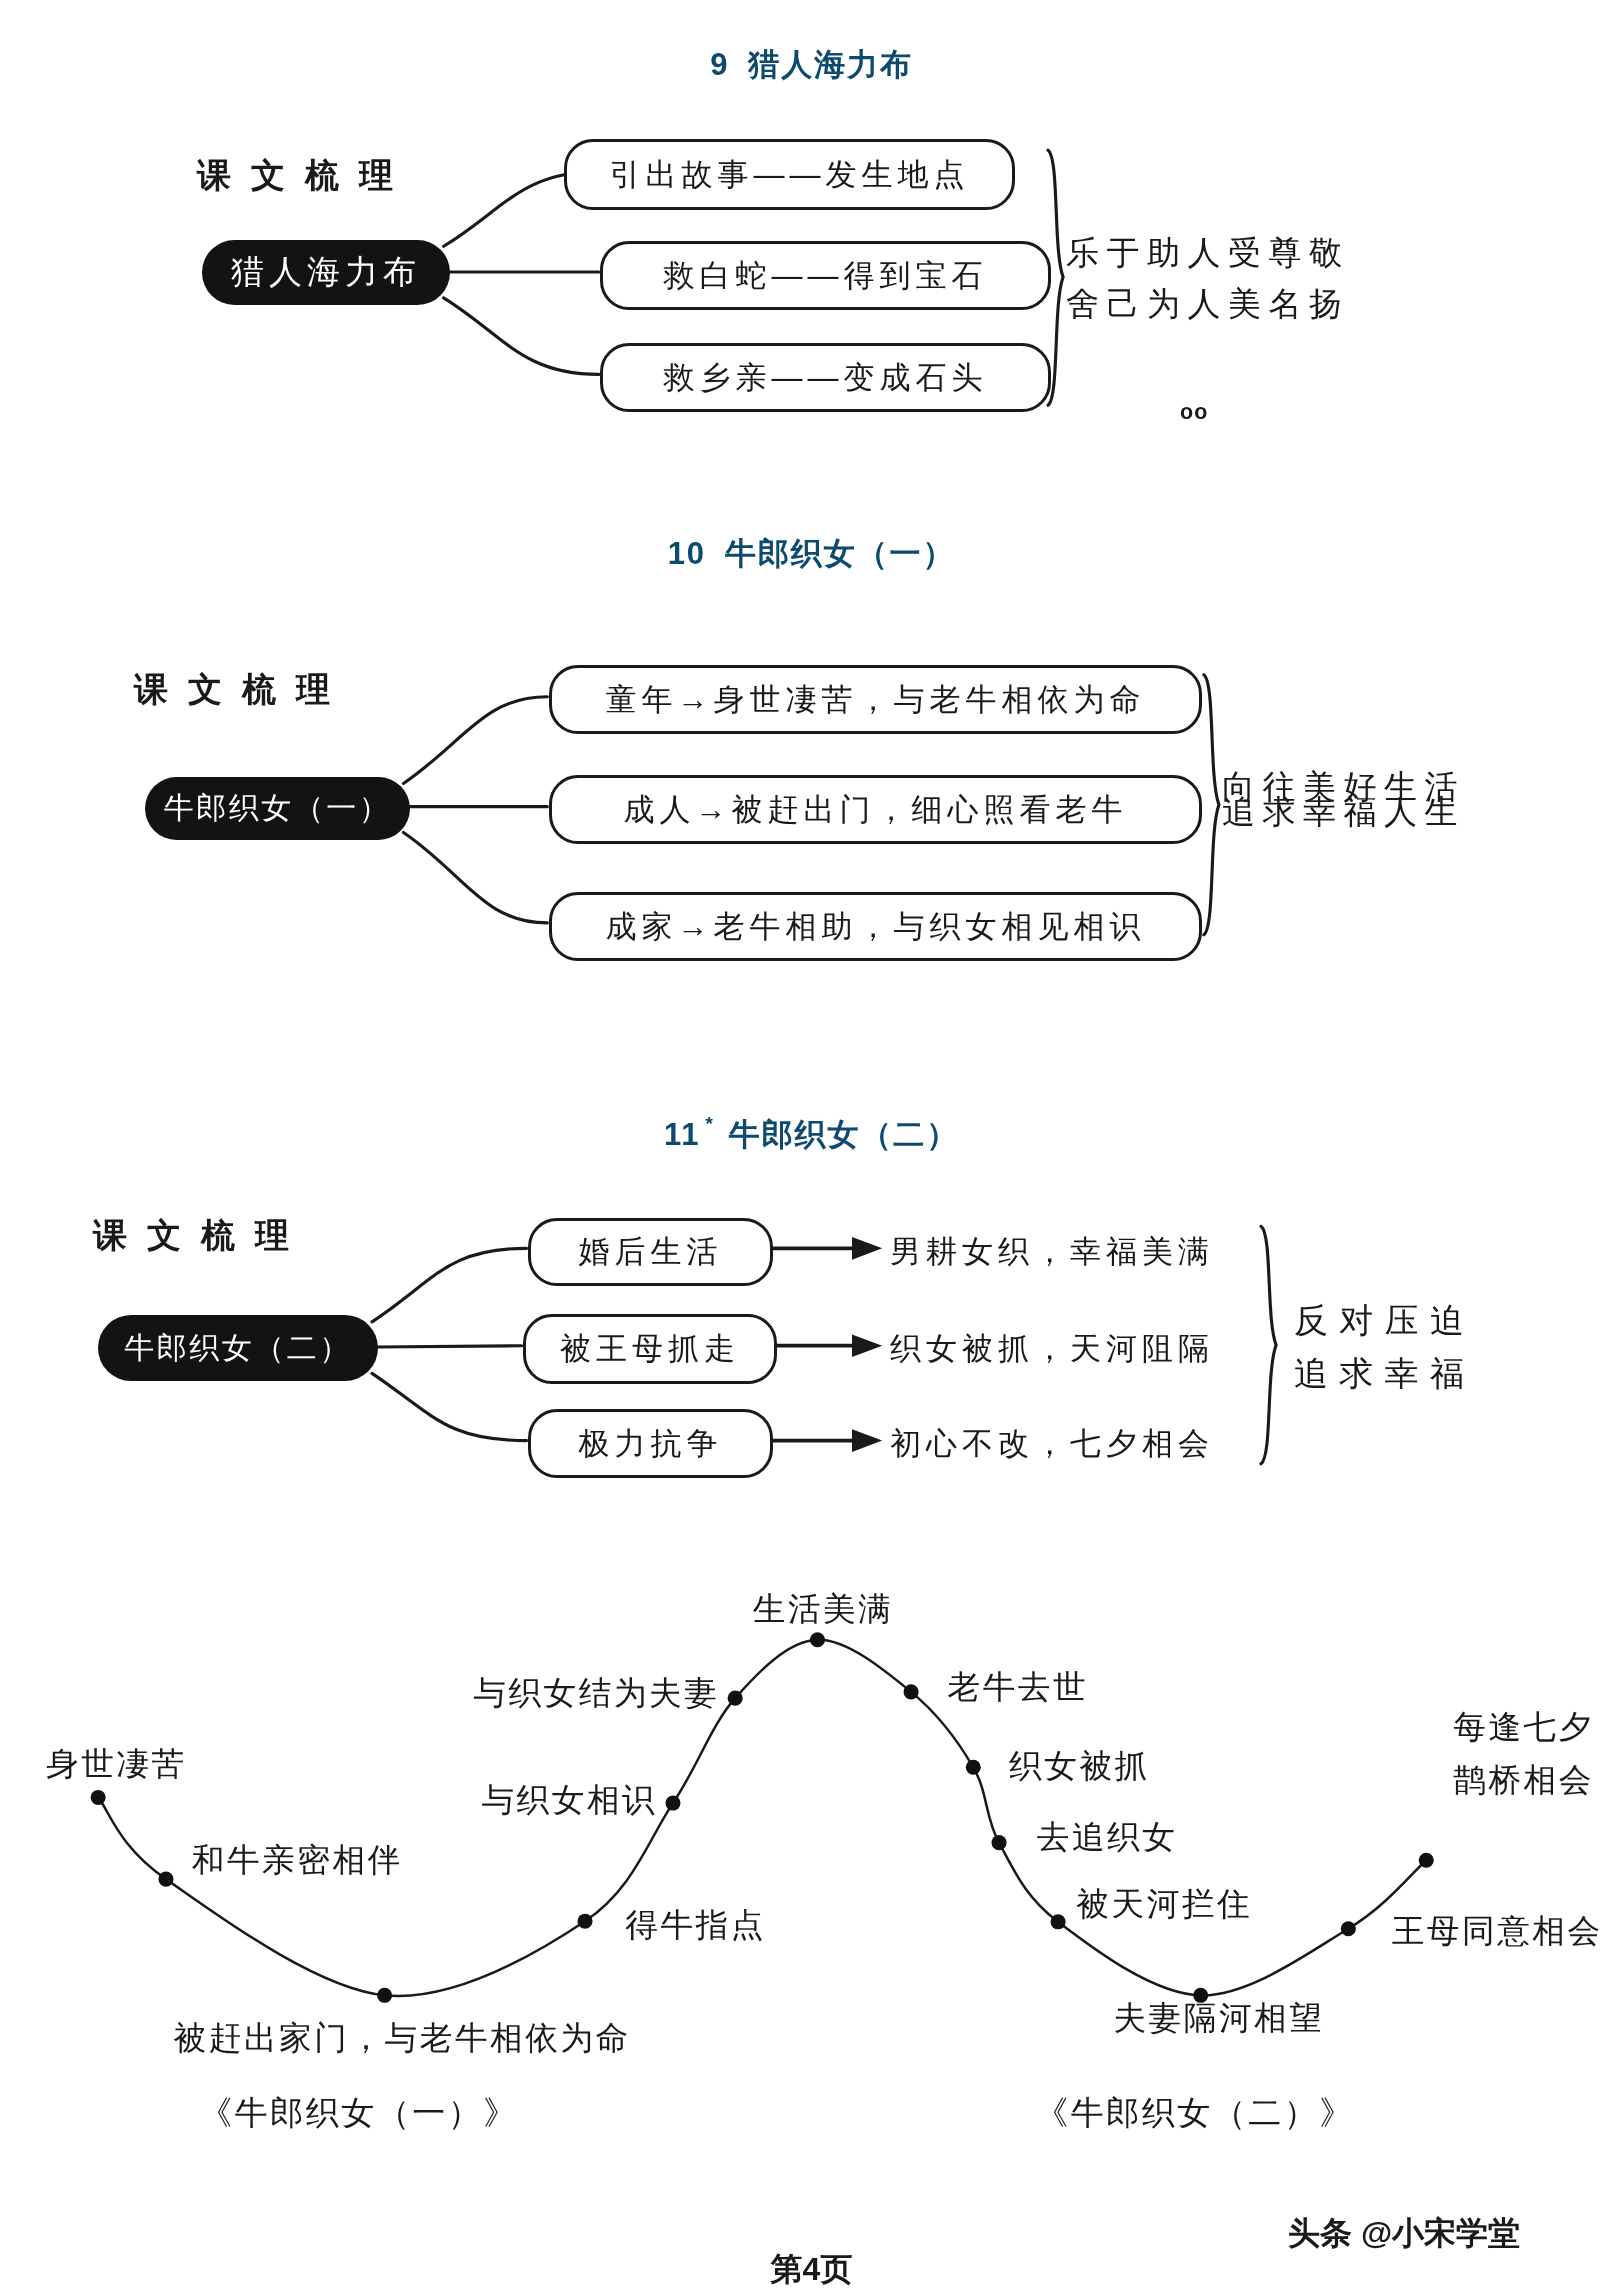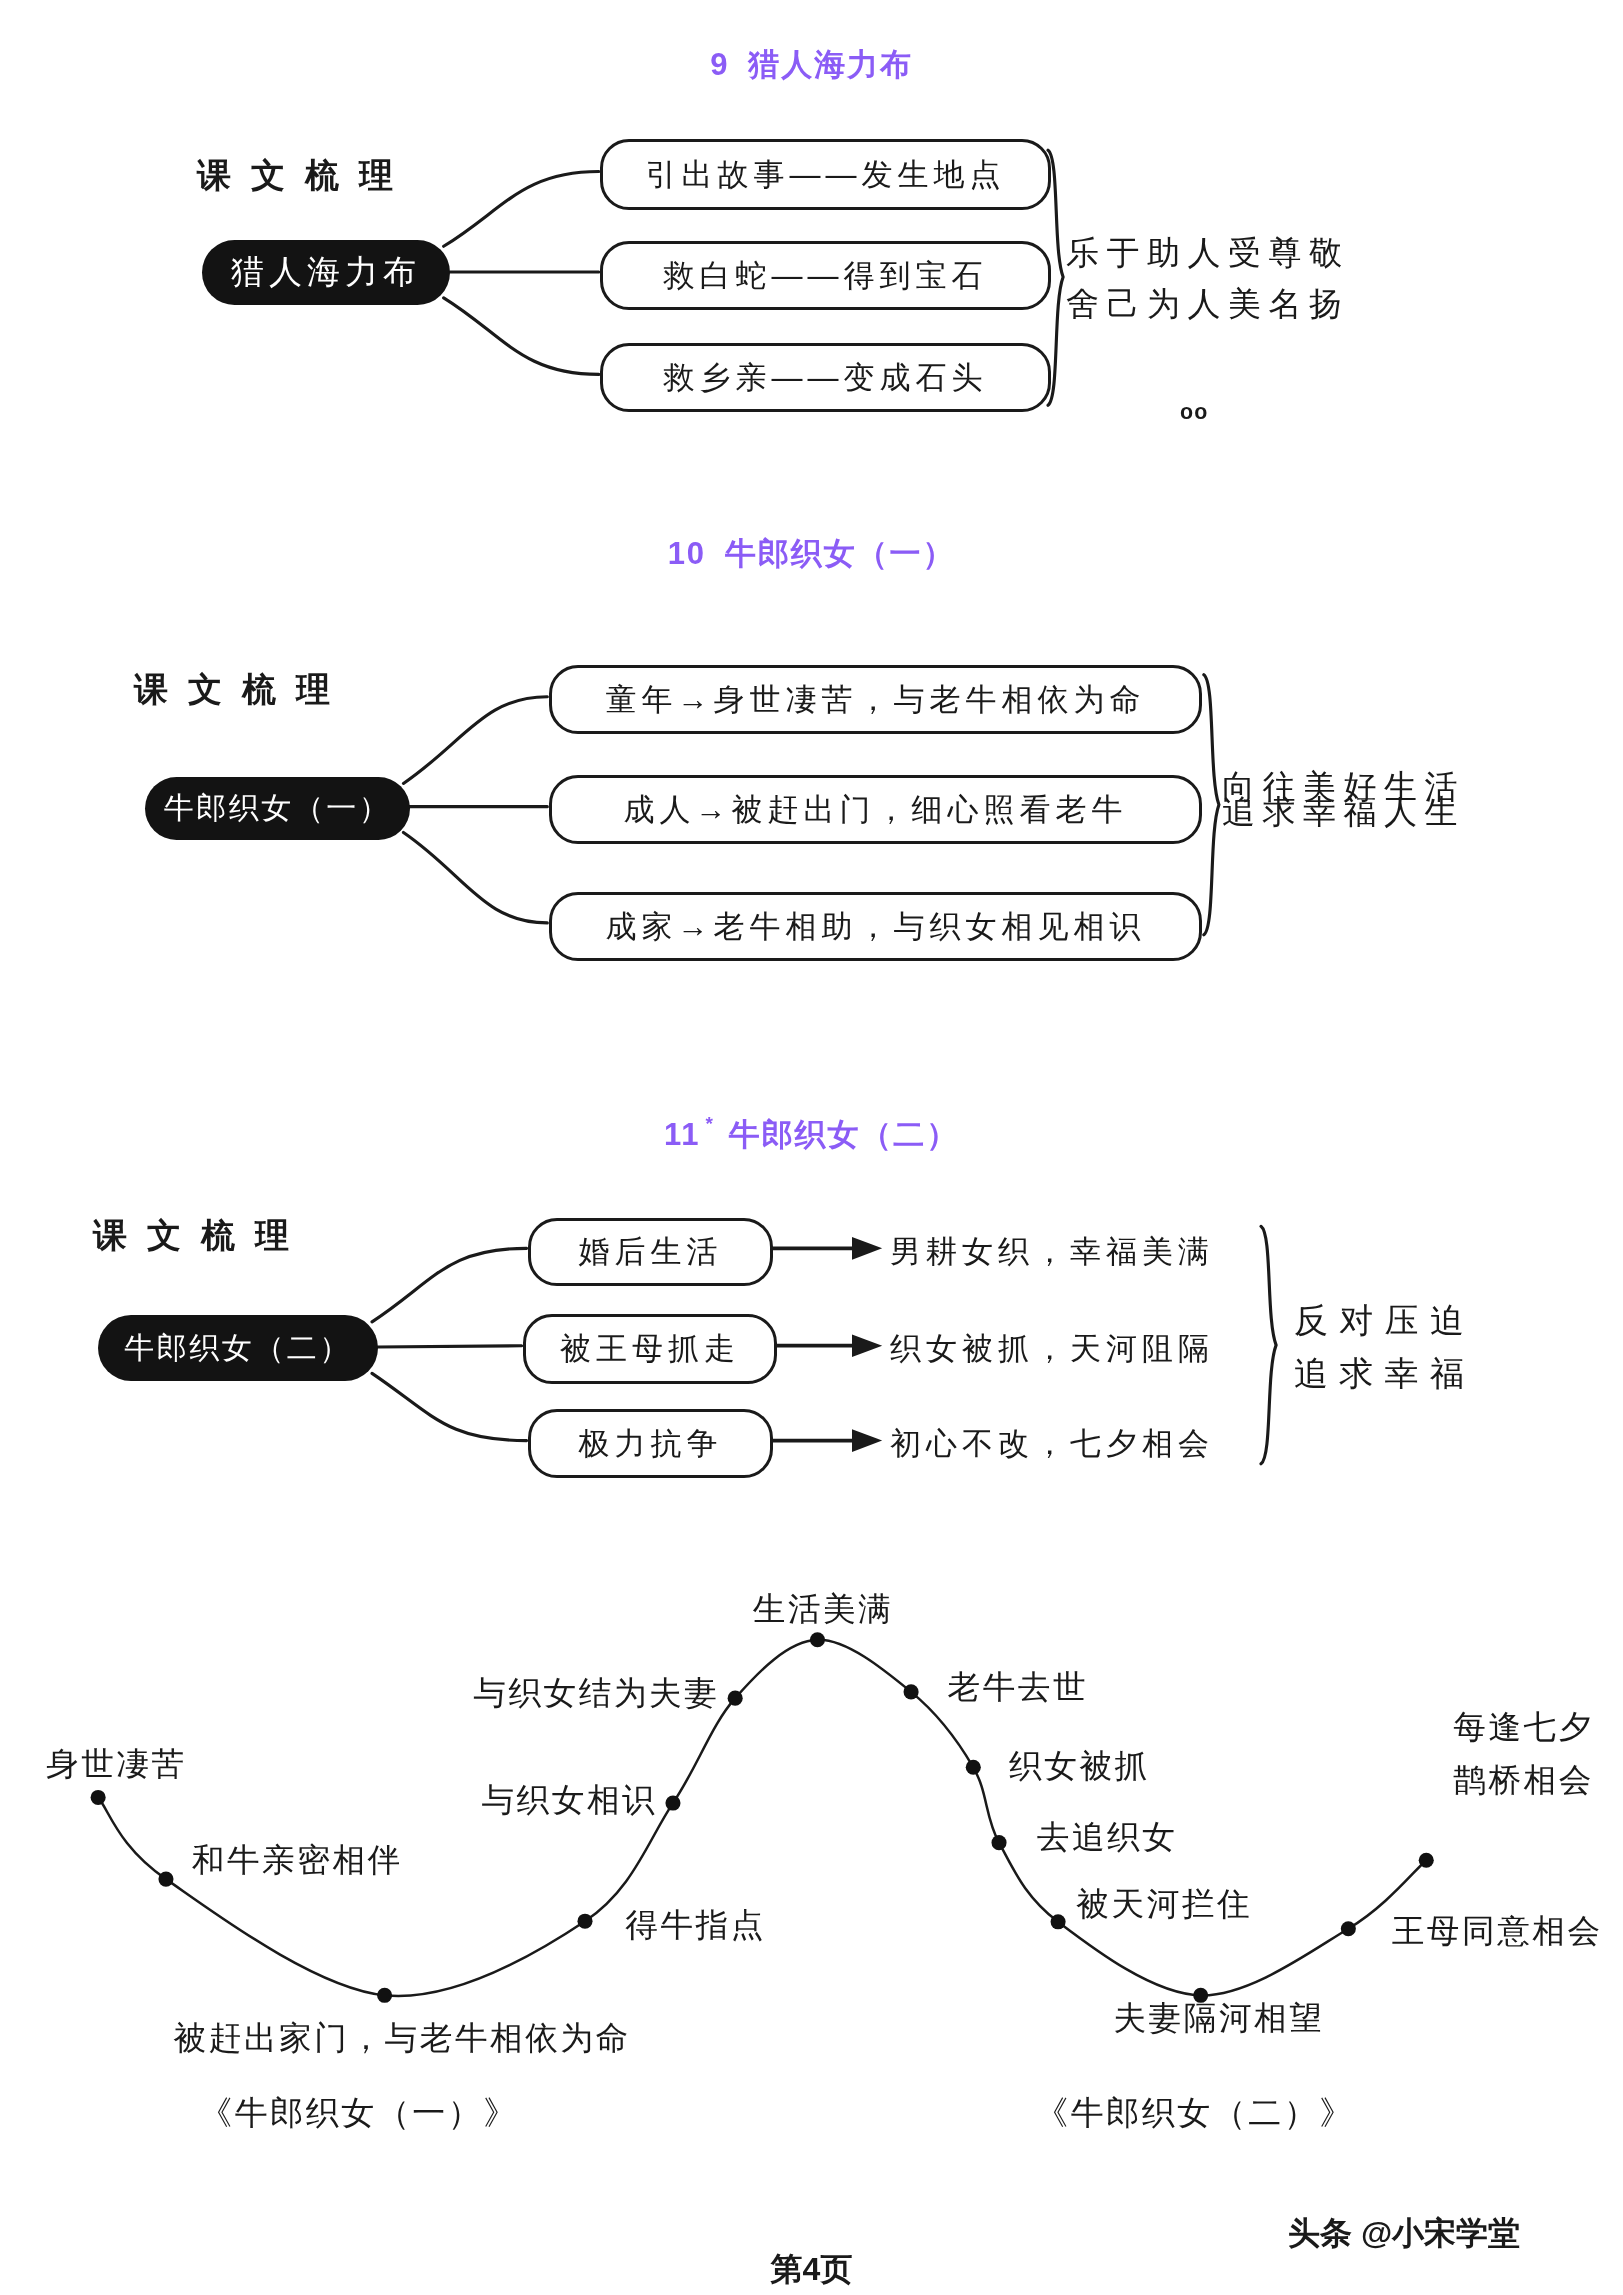--- a/index.html
+++ b/index.html
@@ -12,21 +12,21 @@
   .connector { fill:none; stroke:#1a1a1a; stroke-width:5px; stroke-linecap:round; }
   .brace     { fill:none; stroke:#1a1a1a; stroke-width:5px; stroke-linecap:round; }
   .arrow-line{ stroke:#1a1a1a; stroke-width:6px; }
   .arrow-head{ fill:#1a1a1a; }
   .wave-path { fill:none; stroke:#1a1a1a; stroke-width:4px; }
   .wave-dot  { fill:#111111; }
   text.wave-label { font-size:52px; fill:#1a1a1a; letter-spacing:4px; font-family:"Liberation Sans","DejaVu Sans",sans-serif; }
 
   .sec-title {
     position:absolute; left:0; width:100%; text-align:center;
-    font-size:31px; font-weight:bold; color:#8b5cf6; letter-spacing:1.9px; white-space:nowrap;
+    font-size:31px; font-weight:bold; color:#0c4a6e; letter-spacing:1.9px; white-space:nowrap;
   }
   .sec-title .num { margin-right:19px; }
   .sec-title sup  { font-size:19px; vertical-align:top; line-height:1; }
 
   .map-label { position:absolute; font-size:34px; font-weight:bold; letter-spacing:20px; white-space:nowrap; }
 
   .node {
     position:absolute; background:#131313; color:#ffffff; border-radius:34px;
     display:flex; align-items:center; justify-content:center;
     font-size:33px; letter-spacing:5px; white-space:nowrap;
@@ -117,21 +117,21 @@
         <text x="2425" y="316" text-anchor="middle" class="wave-label">每逢七夕</text>
         <text x="2425" y="400" text-anchor="middle" class="wave-label">鹊桥相会</text>
       </g>
   </svg>
 
   <div class="sec-title" style="top:44px;">
     <span class="num">9</span><span>猎人海力布</span>
   </div>
   <div class="map-label" style="left:197px; top:153px;">课文梳理</div>
   <div class="node" style="left:202px; top:240px; width:248px; height:65px;">猎人海力布</div>
-  <div class="branch-box" style="left:600px; top:139px; width:445px; height:65px;text-align:right;">引出故事——发生地点</div>
+  <div class="branch-box" style="left:564px; top:139px; width:445px; height:65px;text-align:right;">引出故事——发生地点</div>
   <div class="branch-box" style="left:600px; top:241px; width:445px; height:63px;">救白蛇——得到宝石</div>
   <div class="branch-box" style="left:600px; top:343px; width:445px; height:63px;">救乡亲——变成石头</div>
   <div class="summary" style="left:1066px; top:231px;font-family:Liberation Serif, serif;">乐于助人受尊敬</div>
   <div class="summary" style="left:1066px; top:282px;">舍己为人美名扬</div>
   <div class="artifact" style="left:1180px; top:400px;">oo</div>
 
   <div class="sec-title" style="top:533px;">
     <span class="num">10</span><span>牛郎织女（一）</span>
   </div>
   <div class="map-label" style="left:134px; top:667px;">课文梳理</div>

